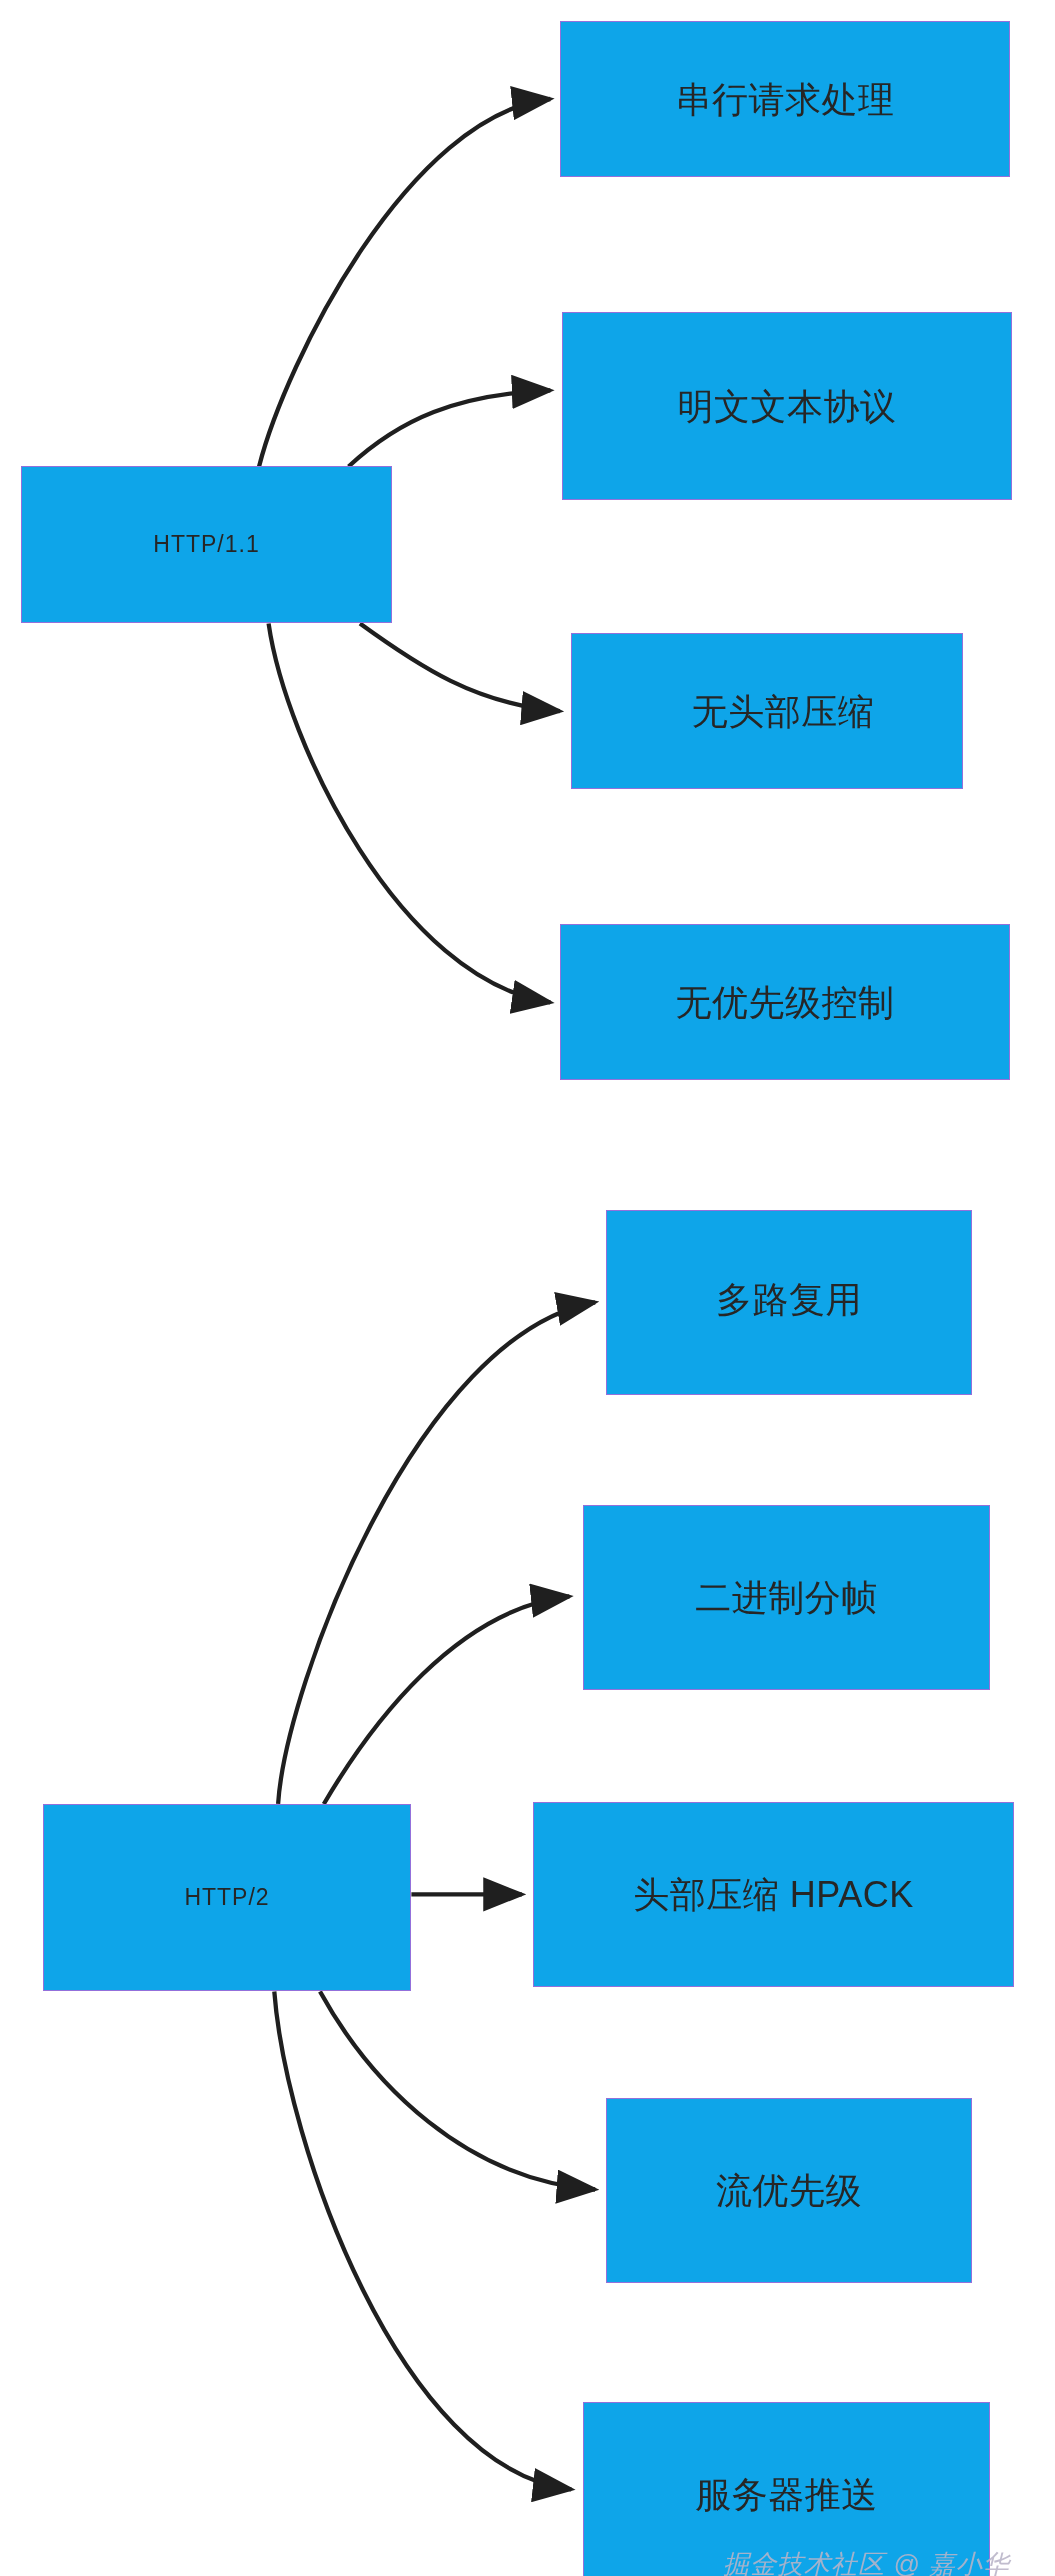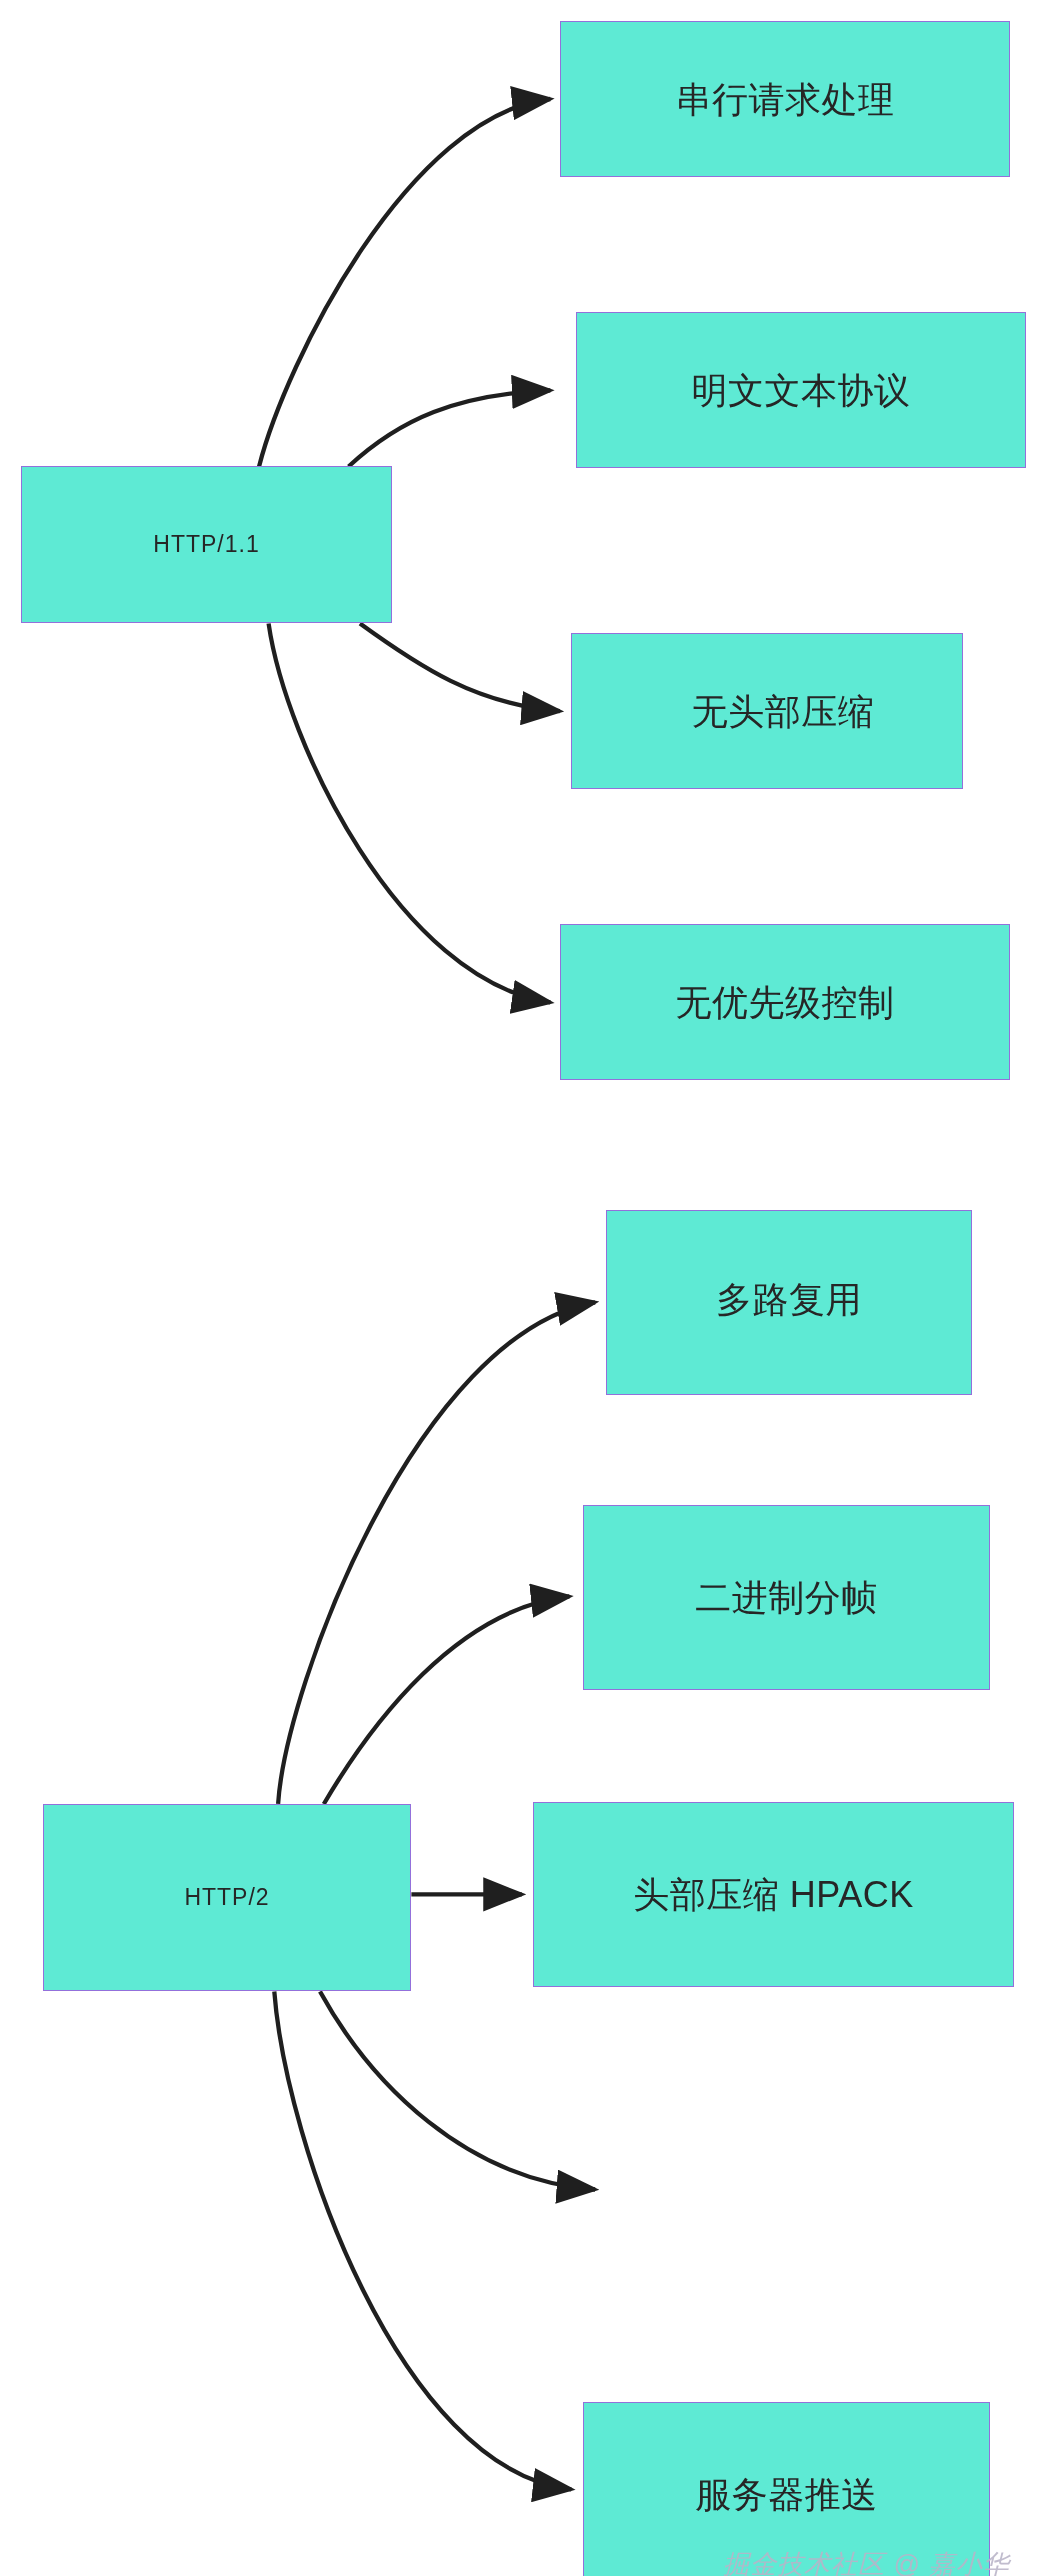--- a/index.html
+++ b/index.html
@@ -19,21 +19,21 @@
     position: absolute;
     left: 0;
     top: 0;
     width: 1056px;
     height: 2576px;
     pointer-events: none;
   }
   .node {
     position: absolute;
     box-sizing: border-box;
-    background: #5eead4;
+    background: #0ea5e9;
     border: 1.9px solid #9370DB;
     display: flex;
     align-items: center;
     justify-content: center;
     color: #262626;
     letter-spacing: 0.5px;
   }
   .node-label {
     display: block;
     text-align: center;
@@ -82,21 +82,21 @@
   </svg>
 
   <div class="node root-node" style="left:21px; top:466px; width:371px; height:157px;">
     <span class="node-label">HTTP/1.1</span>
   </div>
 
   <div class="node leaf-node" style="left:560px; top:21px; width:450px; height:156px;">
     <span class="node-label">串行请求处理</span>
   </div>
 
-  <div class="node leaf-node" style="left:576px; top:312px; width:450px; height:156px;">
+  <div class="node leaf-node" style="left:562px; top:312px; width:450px; height:188px;">
     <span class="node-label">明文文本协议</span>
   </div>
 
   <div class="node leaf-node" style="left:571px; top:633px; width:392px; height:156px;padding-left:32px;">
     <span class="node-label">无头部压缩</span>
   </div>
 
   <div class="node leaf-node" style="left:560px; top:924px; width:450px; height:156px;">
     <span class="node-label">无优先级控制</span>
   </div>
@@ -110,20 +110,23 @@
   </div>
 
   <div class="node leaf-node" style="left:583px; top:1505px; width:407px; height:185px;">
     <span class="node-label">二进制分帧</span>
   </div>
 
   <div class="node leaf-node" style="left:533px; top:1802px; width:481px; height:185px;">
     <span class="node-label">头部压缩 HPACK</span>
   </div>
 
+  <div class="node leaf-node" style="left:606px; top:2098px; width:366px; height:185px;">
+    <span class="node-label">流优先级</span>
+  </div>
 
   <div class="node leaf-node" style="left:583px; top:2402px; width:407px; height:185px;">
     <span class="node-label">服务器推送</span>
   </div>
 
   <div class="watermark" style="left:723px; top:2511px;margin-top:36px;">掘金技术社区 @ 嘉小华</div>
 
 </div>
 
 

